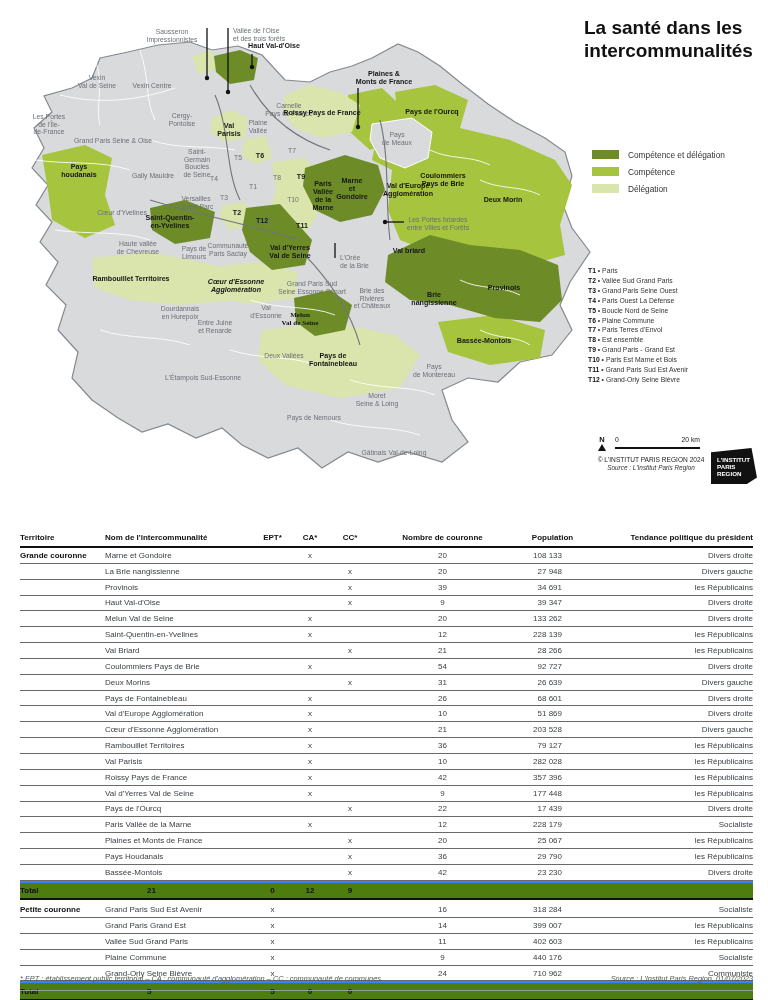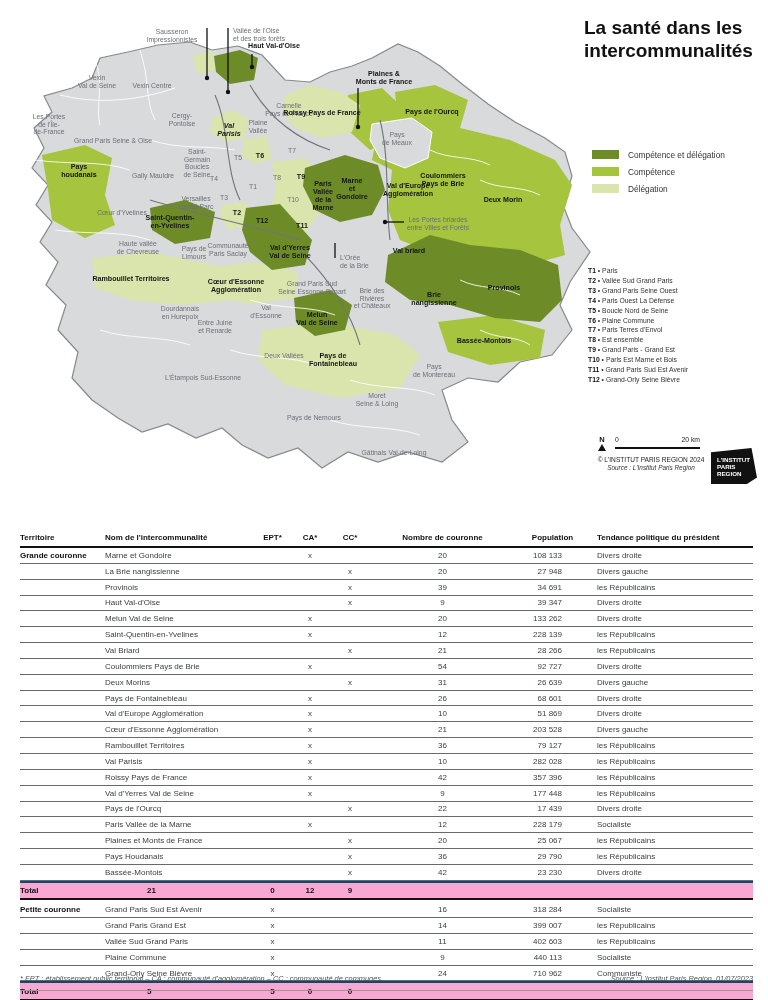--- a/index.html
+++ b/index.html
@@ -37,24 +37,24 @@
   
   #tbl-title{position:absolute;left:25px;top:501px;font-size:16.5px;font-weight:bold;color:#111;}
   #tbl{position:absolute;left:20px;top:529px;width:733px;}
   .trow{display:grid;grid-template-columns:85px 150px 35px 40px 40px 145px 75px 163px;
         align-items:center;height:14.85px;font-size:8px;color:#3c4146;
         border-bottom:1px solid #6a6a6a;}
   .trow.head{height:17px;font-weight:bold;color:#111;border-bottom:2px solid #111;}
   .trow .c-terr{font-weight:bold;color:#111;}
   .trow .c-mark,.trow .c-com{text-align:center;}
   .trow .c-pop{text-align:right;padding-right:28px;}
-  .trow .c-tend{padding-left:7px;}
+  .trow .c-tend{padding-left:7px;text-align:right;}
   .trow .c-head-com,.trow .c-head-pop{text-align:center;}
-  .trow.total{background:#f9a8d4;font-weight:bold;color:#111;height:15.5px;
-              border-top:2px solid #0c4a6e;border-bottom:2px solid #111;}
+  .trow.total{background:#4d7c0f;font-weight:bold;color:#111;height:15.5px;
+              border-top:2px solid #3b82f6;border-bottom:2px solid #111;}
   .trow.total .c-count{padding-left:42px;}
   .gap{height:2px;}
   #footer{position:absolute;left:20px;top:974px;width:733px;display:flex;
           justify-content:space-between;font-size:7.4px;font-style:italic;color:#555;}
   #footer-line{position:absolute;left:20px;top:990px;width:733px;border-bottom:1px solid #999;}
 </style>
 </head>
 <body>
 
 <div id="page">
@@ -146,21 +146,21 @@
 Monts de France</div>
         <div class="mlabel g" style="left: 97px; top: 82px;">Vexin
 Val de Seine</div>
         <div class="mlabel g" style="left: 152px; top: 86px;">Vexin Centre</div>
         <div class="mlabel g" style="left: 49px; top: 124px;">Les Portes
 de l'Île-
 de-France</div>
         <div class="mlabel g" style="left: 113px; top: 141px;">Grand Paris Seine &amp; Oise</div>
         <div class="mlabel g" style="left: 182px; top: 120px;">Cergy-
 Pontoise</div>
-        <div class="mlabel b" style="left: 229px; top: 131px; font-style: italic;">Val
+        <div class="mlabel b" style="left: 229px; top: 131px;">Val
 Parisis</div>
         <div class="mlabel g" style="left: 258px; top: 127px;">Plaine
 Vallée</div>
         <div class="mlabel g" style="left: 289px; top: 110px;">Carnelle
 Pays de France</div>
         <div class="mlabel b" style="left: 322px; top: 114px;">Roissy Pays de France</div>
         <div class="mlabel g" style="left: 397px; top: 139px;">Pays
 de Meaux</div>
         <div class="mlabel b" style="left: 432px; top: 113px;">Pays de l'Ourcq</div>
         <div class="mlabel g" style="left: 197px; top: 163px;">Saint-
@@ -175,21 +175,21 @@
 Grand Parc</div>
         <div class="mlabel b" style="left: 170px; top: 223px;">Saint-Quentin-
 en-Yvelines</div>
         <div class="mlabel g" style="left: 138px; top: 248px;">Haute vallée
 de Chevreuse</div>
         <div class="mlabel g" style="left: 194px; top: 253px;">Pays de
 Limours</div>
         <div class="mlabel g" style="left: 228px; top: 250px;">Communauté
 Paris Saclay</div>
         <div class="mlabel b" style="left: 131px; top: 280px;">Rambouillet Territoires</div>
-        <div class="mlabel b" style="left: 236px; top: 287px;">Cœur d'Essonne
+        <div class="mlabel b" style="left: 236px; top: 287px; font-style: italic;">Cœur d'Essonne
 Agglomération</div>
         <div class="mlabel g" style="left: 180px; top: 313px;">Dourdannais
 en Hurepoix</div>
         <div class="mlabel g" style="left: 215px; top: 327px;">Entre Juine
 et Renarde</div>
         <div class="mlabel g" style="left: 266px; top: 312px;">Val
 d'Essonne</div>
         <div class="mlabel g" style="left: 203px; top: 378px;">L'Étampois Sud-Essonne</div>
         <div class="mlabel g" style="left: 284px; top: 356px;">Deux Vallées</div>
         <div class="mlabel g" style="left: 312px; top: 288px;">Grand Paris Sud
@@ -211,21 +211,21 @@
 Marne</div>
         <div class="mlabel b" style="left: 408px; top: 191px;">Val d'Europe
 Agglomération</div>
         <div class="mlabel b" style="left: 443px; top: 181px;">Coulommiers
 Pays de Brie</div>
         <div class="mlabel b" style="left: 503px; top: 201px;">Deux Morin</div>
         <div class="mlabel b" style="left: 434px; top: 300px;">Brie
 nangissienne</div>
         <div class="mlabel b" style="left: 504px; top: 289px;">Provinois</div>
         <div class="mlabel b" style="left: 484px; top: 342px;">Bassée-Montois</div>
-        <div class="mlabel b" style="left: 317px; top: 320px;">Melun
+        <div class="mlabel b" style="left: 300px; top: 320px; font-family: Liberation Serif, serif;">Melun
 Val de Seine</div>
         <div class="mlabel b" style="left: 290px; top: 253px; text-align: center;">Val d'Yerres
 Val de Seine</div>
         <div class="mlabel b" style="left: 333px; top: 361px;">Pays de
 Fontainebleau</div>
         <div class="mlabel g" style="left: 434px; top: 371px;">Pays
 de Montereau</div>
         <div class="mlabel g" style="left: 377px; top: 400px;">Moret
 Seine &amp; Loing</div>
         <div class="mlabel g" style="left: 314px; top: 418px;">Pays de Nemours</div>
@@ -561,21 +561,21 @@
           <div class="c-pop">402 603</div>
           <div class="c-tend">les Républicains</div>
         </div>
         <div class="trow ">
           <div class="c-terr"></div>
           <div>Plaine Commune</div>
           <div class="c-mark">x</div>
           <div class="c-mark"></div>
           <div class="c-mark"></div>
           <div class="c-com">9</div>
-          <div class="c-pop">440 113</div>
+          <div class="c-pop">440 176</div>
           <div class="c-tend">Socialiste</div>
         </div>
         <div class="trow ">
           <div class="c-terr"></div>
           <div>Grand-Orly Seine Bièvre</div>
           <div class="c-mark">x</div>
           <div class="c-mark"></div>
           <div class="c-mark"></div>
           <div class="c-com">24</div>
           <div class="c-pop">710 962</div>

